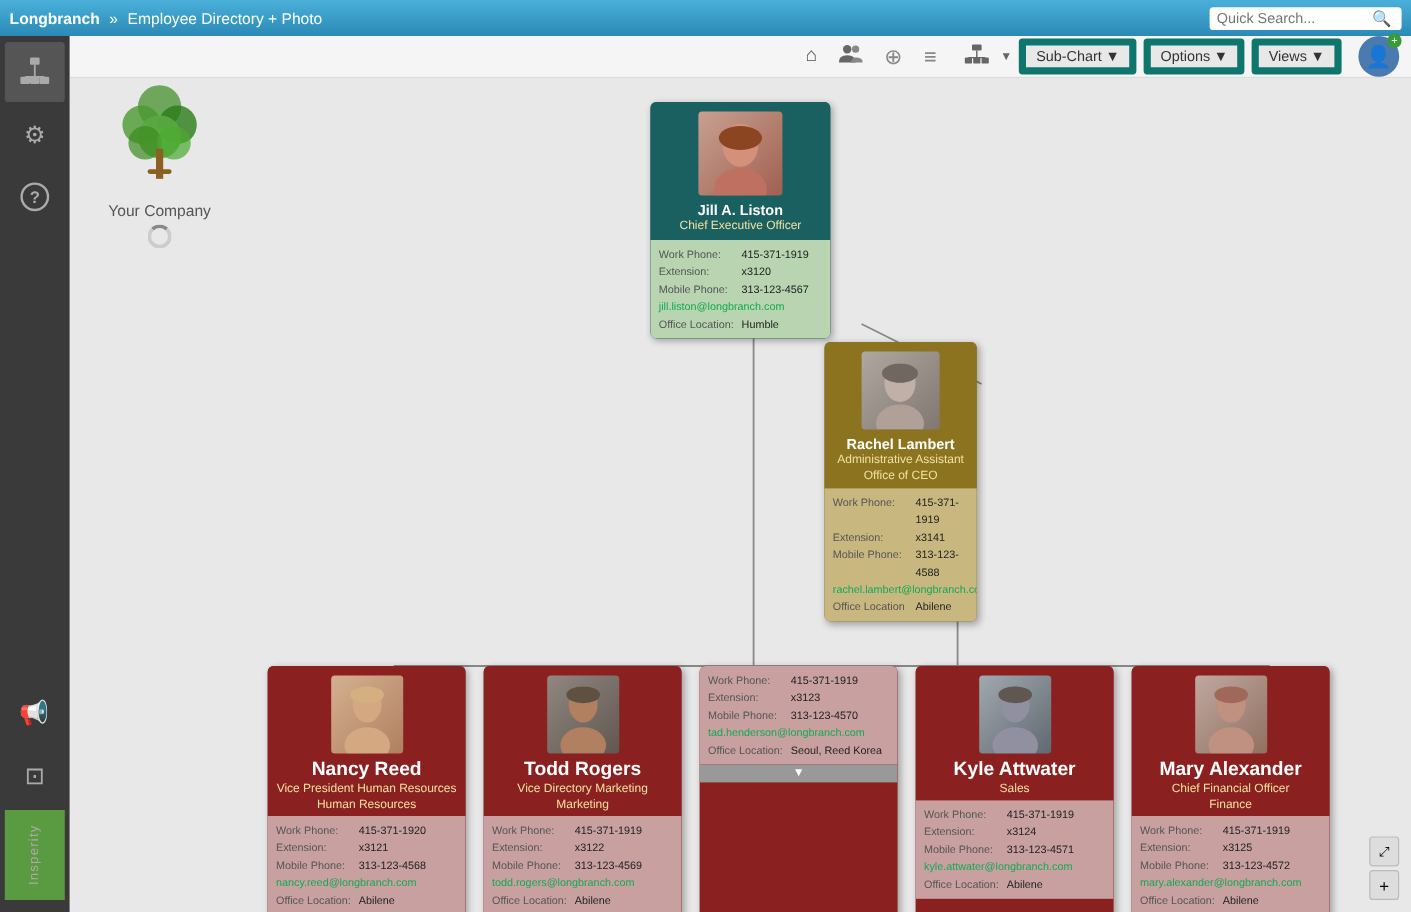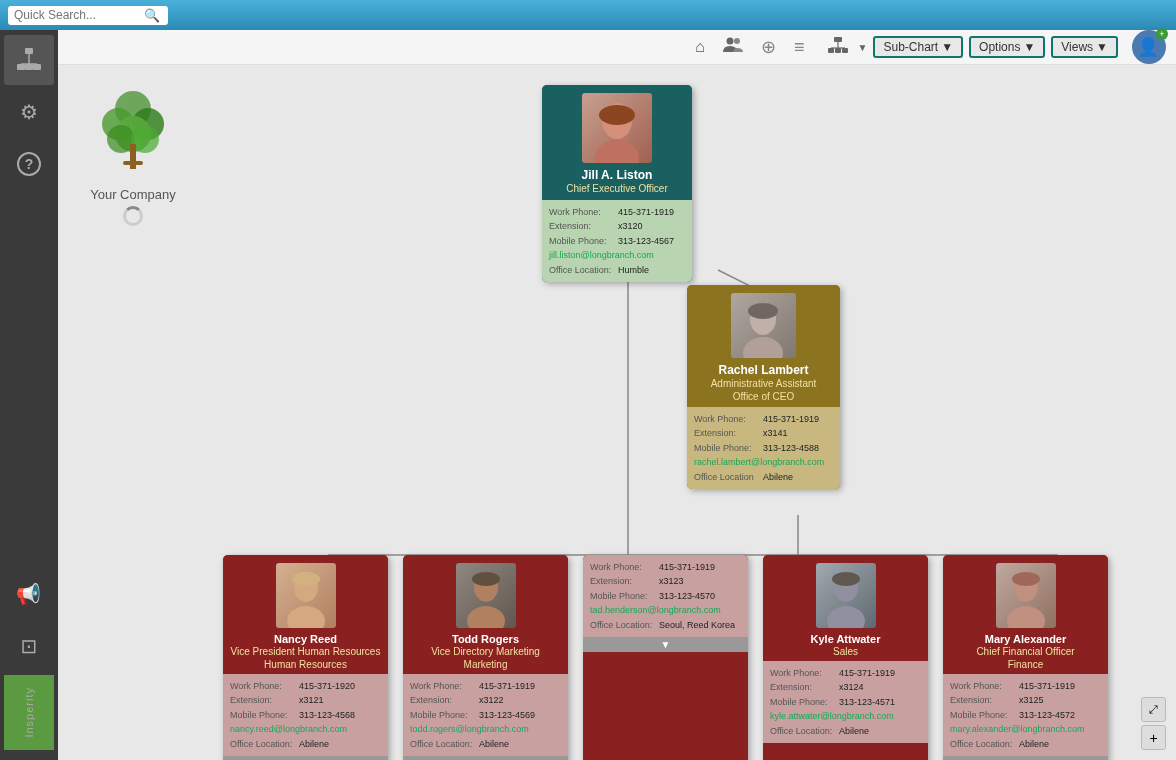--- a/index.html
+++ b/index.html
@@ -94,21 +94,21 @@
       background: none;
       border: none;
       cursor: pointer;
       padding: 3px 6px;
       font-size: 16px;
       color: #555;
       border-radius: 3px;
     }
     .toolbar-dropdown {
       background: #e8e8e8;
-      border: 2px solid #0f766e;
+      border: 6px solid #0f766e;
       border-radius: 3px;
       padding: 2px 8px;
       cursor: pointer;
       font-size: 12px;
       color: #333;
       display: flex;
       align-items: center;
       gap: 3px;
     }
 
@@ -119,21 +119,21 @@
       left: 58px;
       right: 0;
       bottom: 0;
       background: #e8e8e8;
       overflow: hidden;
     }
 
     
     #company-logo {
       position: absolute;
-      top: 24px;
+      top: 4px;
       left: 10px;
       width: 130px;
       text-align: center;
     }
     .logo-tree {
       width: 80px;
       height: 90px;
       margin: 0 auto;
     }
     .company-name {
@@ -235,39 +235,39 @@
     }
     .ceo-card .card-header { background: #1a6060; }
 
     
     .admin-card-wrap {
       position: absolute;
       top: 220px;
       left: calc(50% + 70px);
     }
     .admin-card {
-      width: 153px;
+      width: 127px;
       background: #8b7320;
     }
     .admin-card .card-header { background: #8b7320; }
 
     
     .vp-cards-row {
       position: absolute;
       top: 490px;
       left: 165px;
       display: flex;
       gap: 15px;
     }
     .vp-card {
       width: 165px;
       background: #8b2020;
     }
     .vp-card .card-header { background: #8b2020; }
-    .vp-card .card-name { font-size: 11px; }
+    .vp-card .card-name { font-size: 16px; }
 
     
     .connector-svg {
       position: absolute;
       top: 0;
       left: 0;
       width: 100%;
       height: 100%;
       pointer-events: none;
       overflow: visible;
@@ -313,20 +313,25 @@
     .photo-nancy { background: linear-gradient(135deg, #d4b090, #b08060); }
     .photo-todd { background: linear-gradient(135deg, #908880, #605850); }
     .photo-tad { background: linear-gradient(135deg, #a8b0b8, #707880); }
     .photo-kyle { background: linear-gradient(135deg, #a0a8b0, #606870); }
     .photo-mary { background: linear-gradient(135deg, #c0a8a0, #907060); }
   </style>
 </head>
 <body>
 
 <div id="topbar">
+  <div class="breadcrumb">
+    <span style="font-weight:bold;cursor:pointer;">Longbranch</span>
+    <span style="margin:0 4px;">»</span>
+    <span>Employee Directory + Photo</span>
+  </div>
   <div class="search-box">
     <input type="text" placeholder="Quick Search..." style="">
     <span class="search-icon">🔍</span>
   </div>
 </div>
 
 <div id="sidebar">
   <div class="sidebar-item active">
     <svg width="28" height="28" viewBox="0 0 28 28">
       <rect x="10" y="2" width="8" height="6" rx="1" fill="#aaa"></rect>

